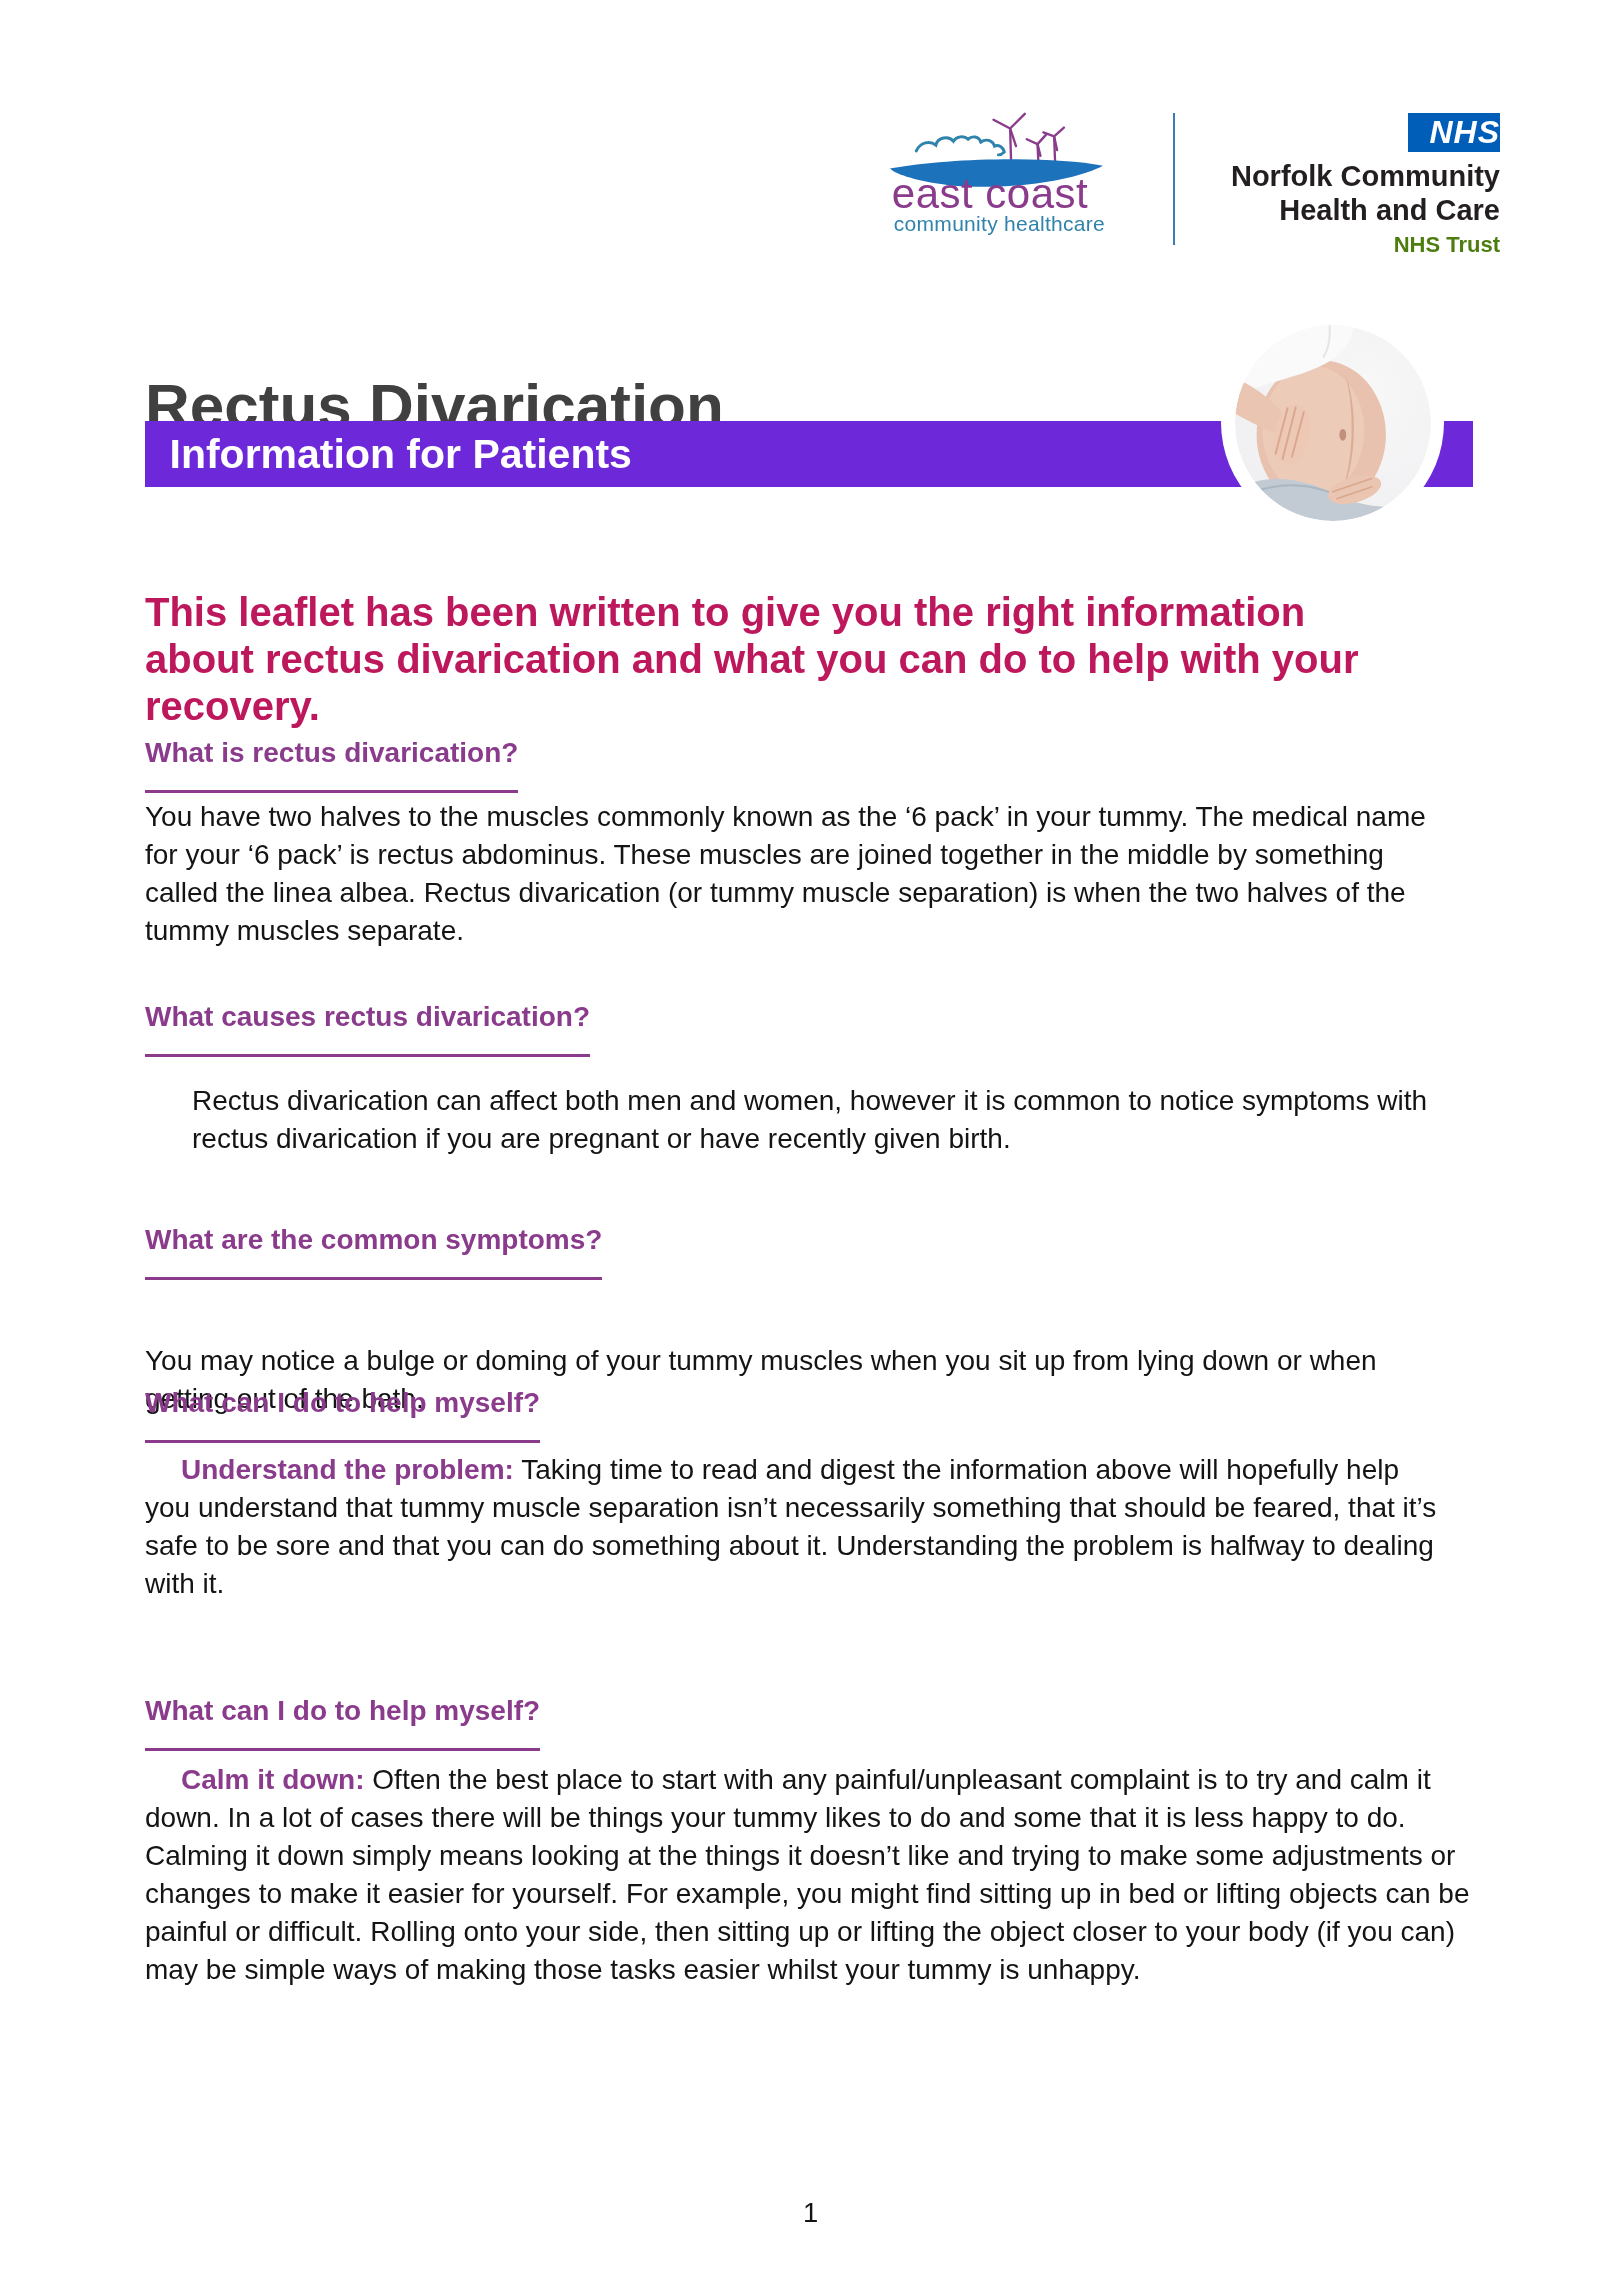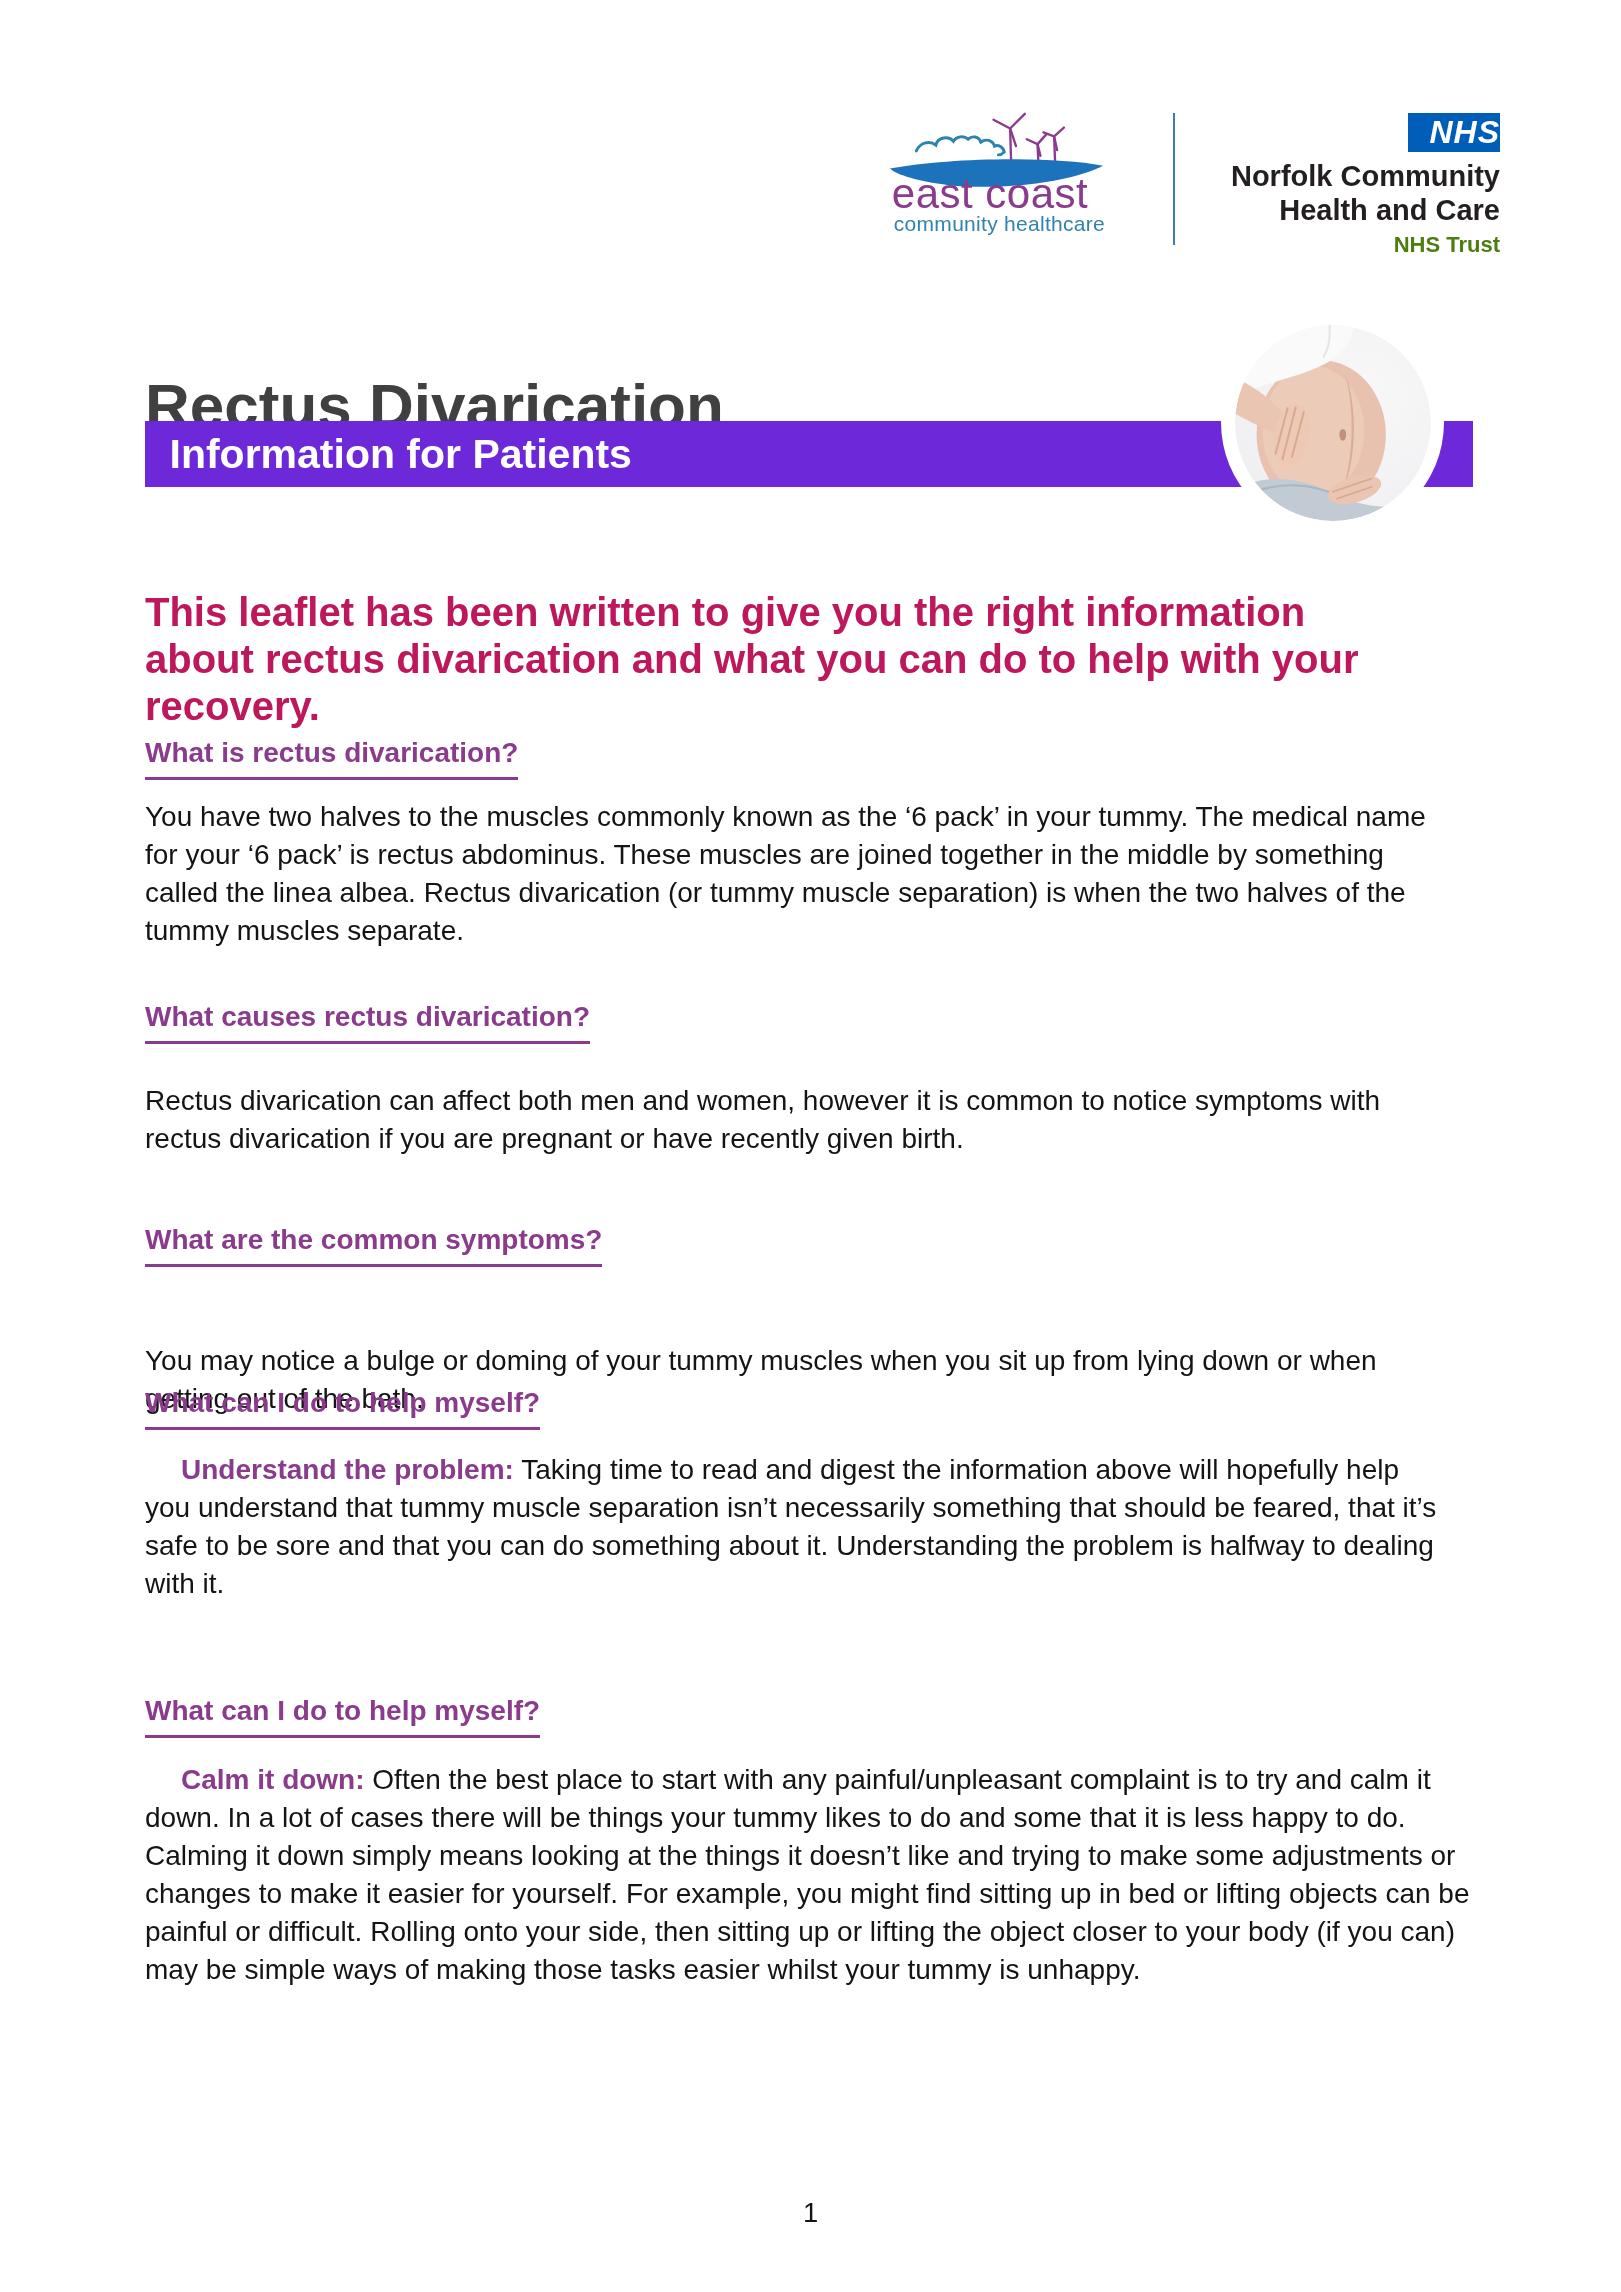--- a/index.html
+++ b/index.html
@@ -40,21 +40,21 @@
     display:flex;align-items:center;justify-content:center;
   }
   .photo-ring svg{border-radius:50%;display:block;}
   
   .intro{
     position:absolute;left:145px;top:549px;width:1274px;
     font-size:40px;font-weight:bold;line-height:47px;color:#be185d;
   }
   .sec-heading{position:absolute;left:145px;font-size:28px;font-weight:bold;color:#8a3b8c;}
   .sec-heading .u{
-    display:inline-block;border-bottom:3.9px solid #8a3b8c;padding-bottom:8px;
+    display:inline-block;border-bottom:3.9px solid #8a3b8c;padding-bottom:21px;
   }
   .para{
     position:absolute;left:145px;width:1328px;
     font-size:28px;line-height:38px;color:#141414;
   }
   .lead{color:#8a3b8c;font-weight:bold;margin-left:36px;}
   .page-number{
     position:absolute;left:0;top:2197px;width:1621px;text-align:center;
     font-size:27.4px;color:#141414;
   }
@@ -143,21 +143,21 @@
   <p class="intro">This leaflet has been written to give you the right information about rectus divarication and what you can do to help with your recovery.</p>
 
   <h2 class="sec-heading" style="top:714px;">
     <span class="u">What is rectus divarication?</span>
   </h2>
   <p class="para" style="top:770px;width:1304px;">You have two halves to the muscles commonly known as the ‘6 pack’ in your tummy. The medical name for your ‘6 pack’ is rectus abdominus. These muscles are joined together in the middle by something called the linea albea. Rectus divarication (or tummy muscle separation) is when the two halves of the tummy muscles separate.</p>
 
   <h2 class="sec-heading" style="top:978px;">
     <span class="u">What causes rectus divarication?</span>
   </h2>
-  <p class="para" style="top:1054px;width:1274px;">Rectus divarication can affect both men and women, however it is common to notice symptoms with rectus divarication if you are pregnant or have recently given birth.</p>
+  <p class="para" style="top:1054px;width:1274px;margin-left:47px;">Rectus divarication can affect both men and women, however it is common to notice symptoms with rectus divarication if you are pregnant or have recently given birth.</p>
 
   <h2 class="sec-heading" style="top:1201px;">
     <span class="u">What are the common symptoms?</span>
   </h2>
   <p class="para" style="top:1314px;width:1264px;">You may notice a bulge or doming of your tummy muscles when you sit up from lying down or when getting out of the bath.</p>
 
   <h2 class="sec-heading" style="top:1364px;">
     <span class="u">What can I do to help myself?</span>
   </h2>
   <p class="para" style="top:1423px;width:1304px;">

